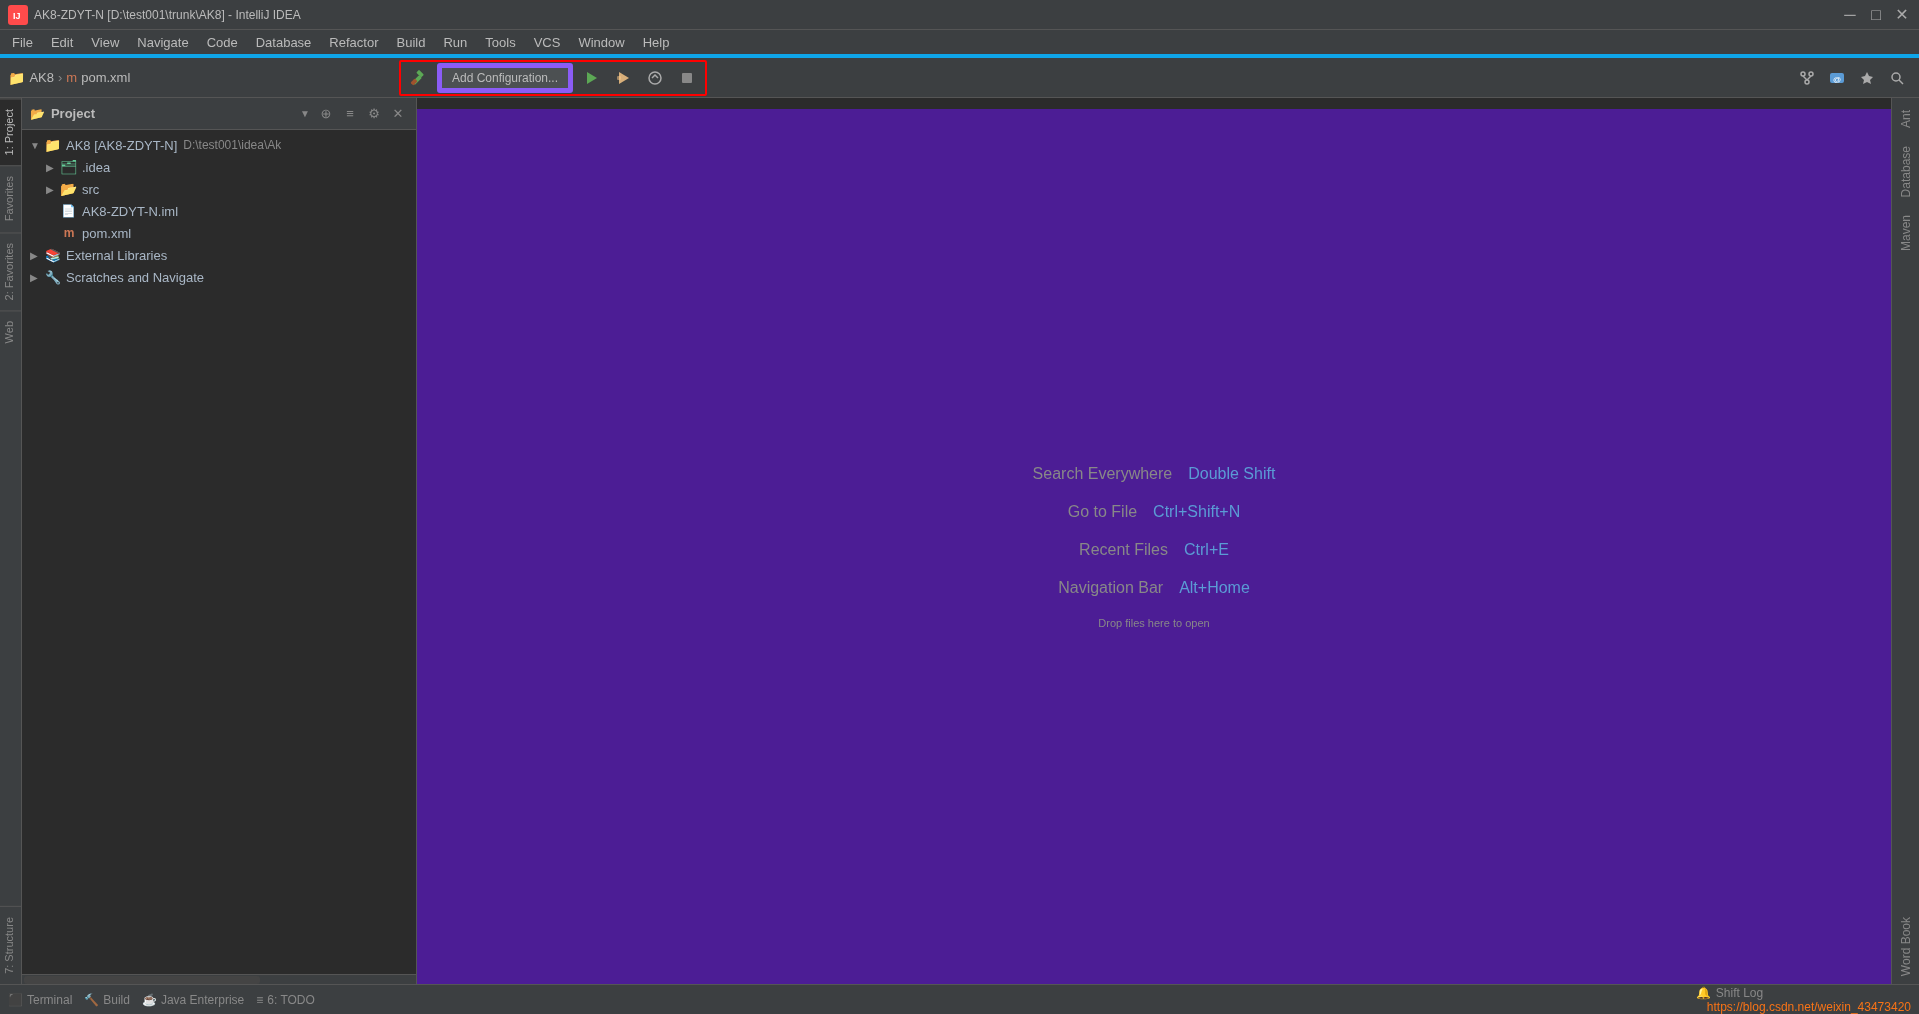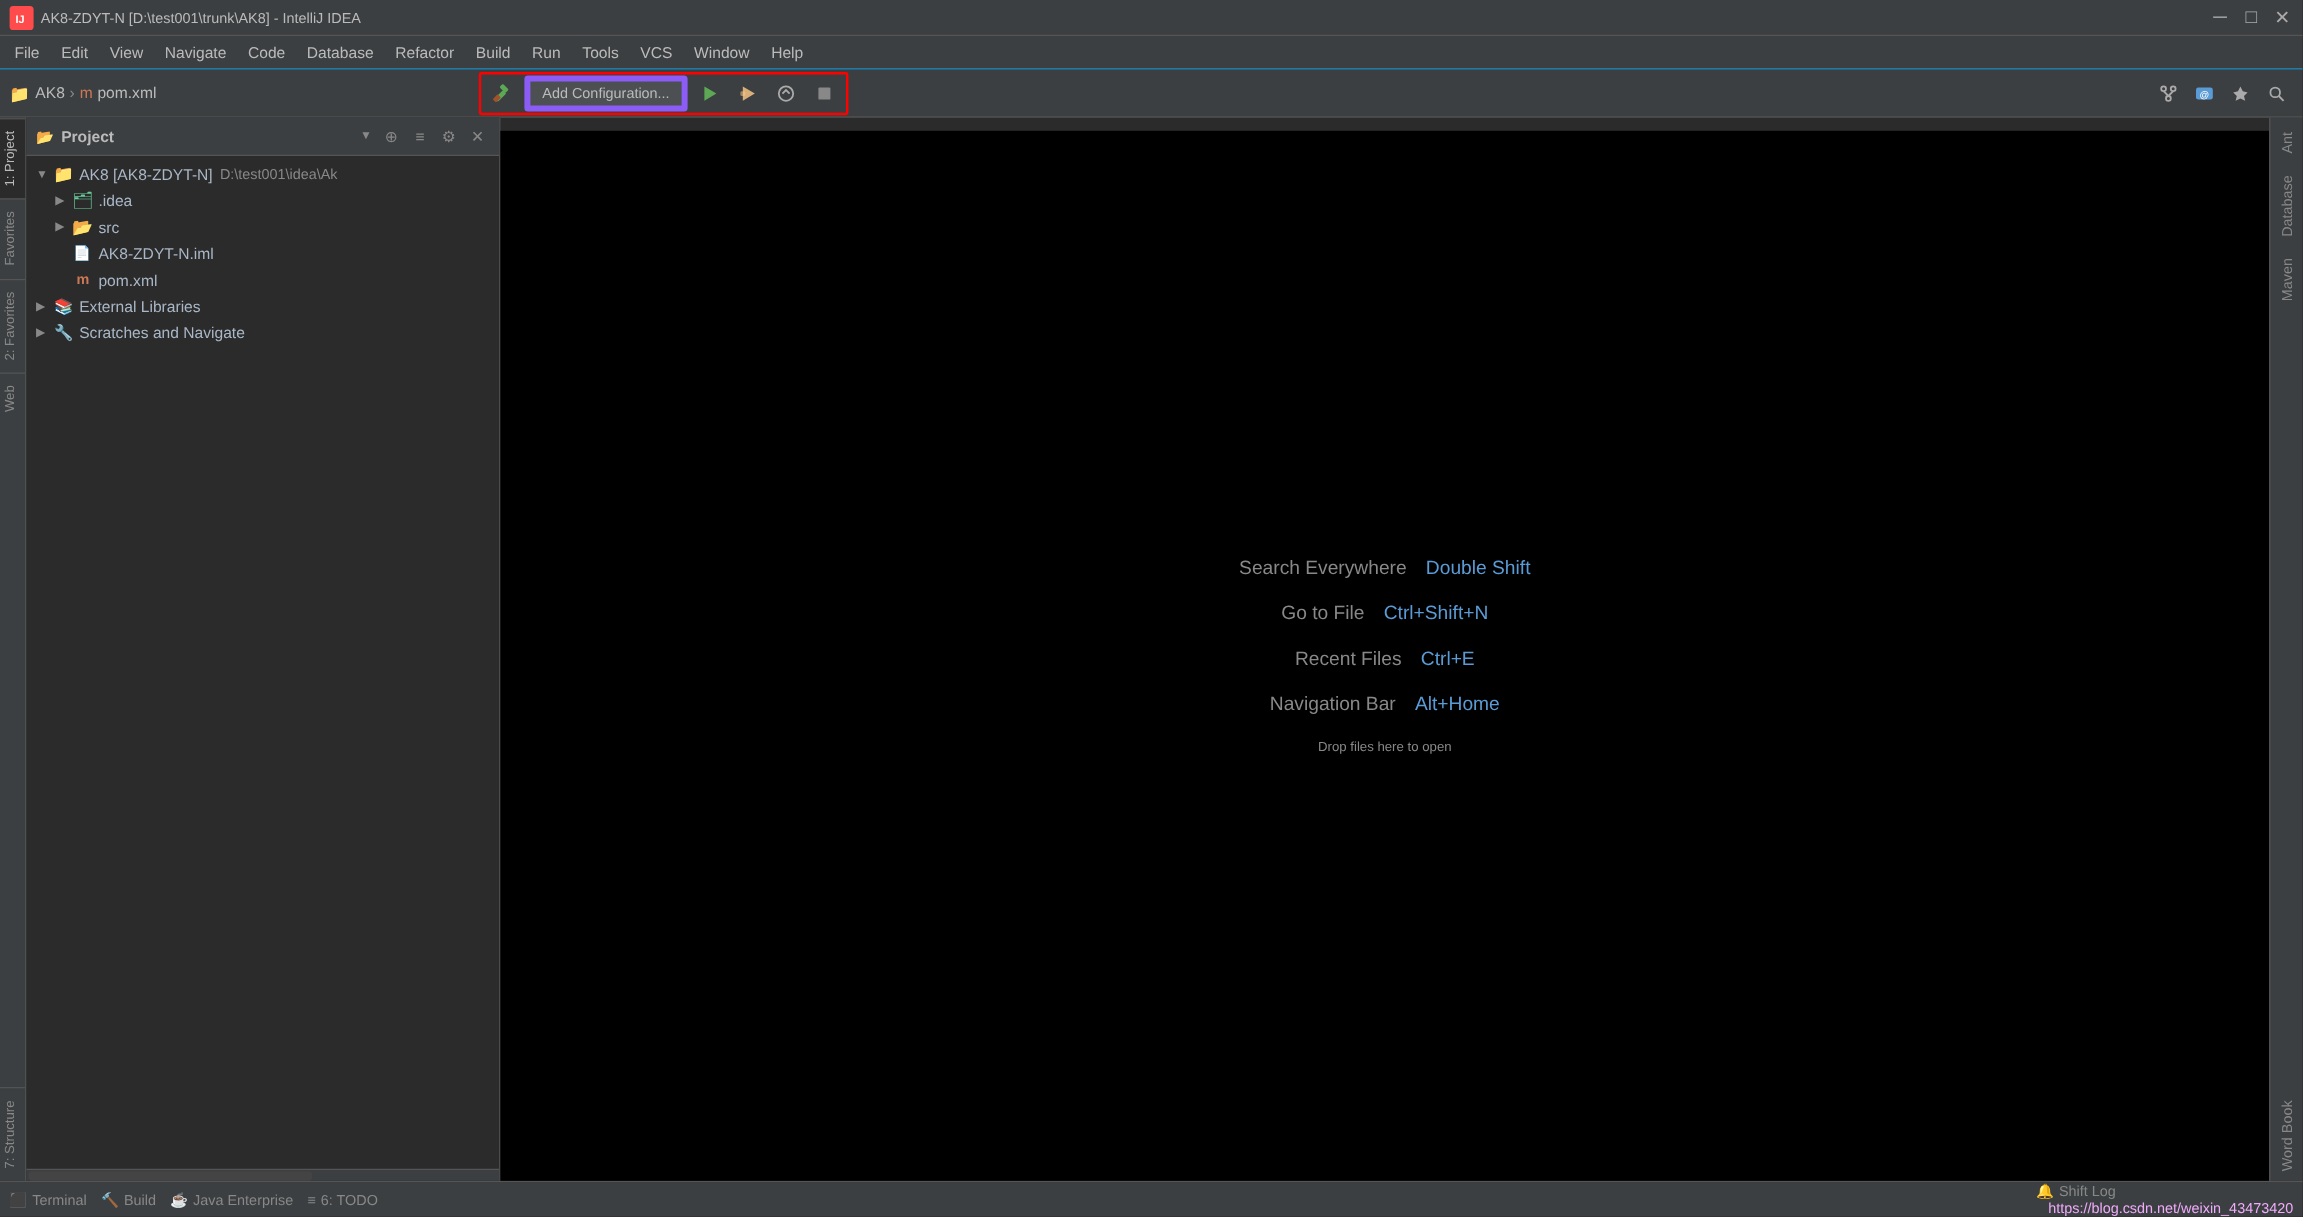--- a/index.html
+++ b/index.html
@@ -54,21 +54,21 @@
       font-size: 10px; font-weight: bold; color: white;
     }
 
     
     .menu-bar {
       height: 28px;
       background: #3c3f41;
       display: flex;
       align-items: center;
       padding: 0 4px;
-      border-bottom: 1px solid #0ea5e9;
+      border-bottom: 4px solid #0ea5e9;
       gap: 2px;
     }
     .menu-item {
       padding: 4px 8px;
       color: #bbb;
       font-size: 13px;
       cursor: pointer;
       border-radius: 3px;
     }
 
@@ -201,21 +201,21 @@
     }
     .tree-label { color: #a9b7c6; }
     .tree-label-path { color: #888; font-size: 12px; margin-left: 6px; }
     .idea-folder { color: #6c9; }
 
     
     .editor-area {
       flex: 1;
       display: flex;
       flex-direction: column;
-      background: #000000;
+      background: #4c1d95;
       margin-top: 11px;
     }
 
     .editor-content {
       flex: 1;
       display: flex;
       flex-direction: column;
       align-items: center;
       justify-content: center;
       gap: 20px;
@@ -570,15 +570,15 @@
       <span>≡</span>
       <span>6: TODO</span>
     </div>
   </div>
   <div class="status-right">
     <span class="status-item">
       <span>🔔</span>
       <span>Shift Log</span>
     </span>
     &nbsp;&nbsp;
-    <span style="cursor:pointer;color:#f0abfc;margin-top:48px;">https://blog.csdn.net/weixin_43473420</span>
+    <span style="cursor:pointer;color:#f97316;margin-top:48px;">https://blog.csdn.net/weixin_43473420</span>
   </div>
 </div>
 
 </body></html>

